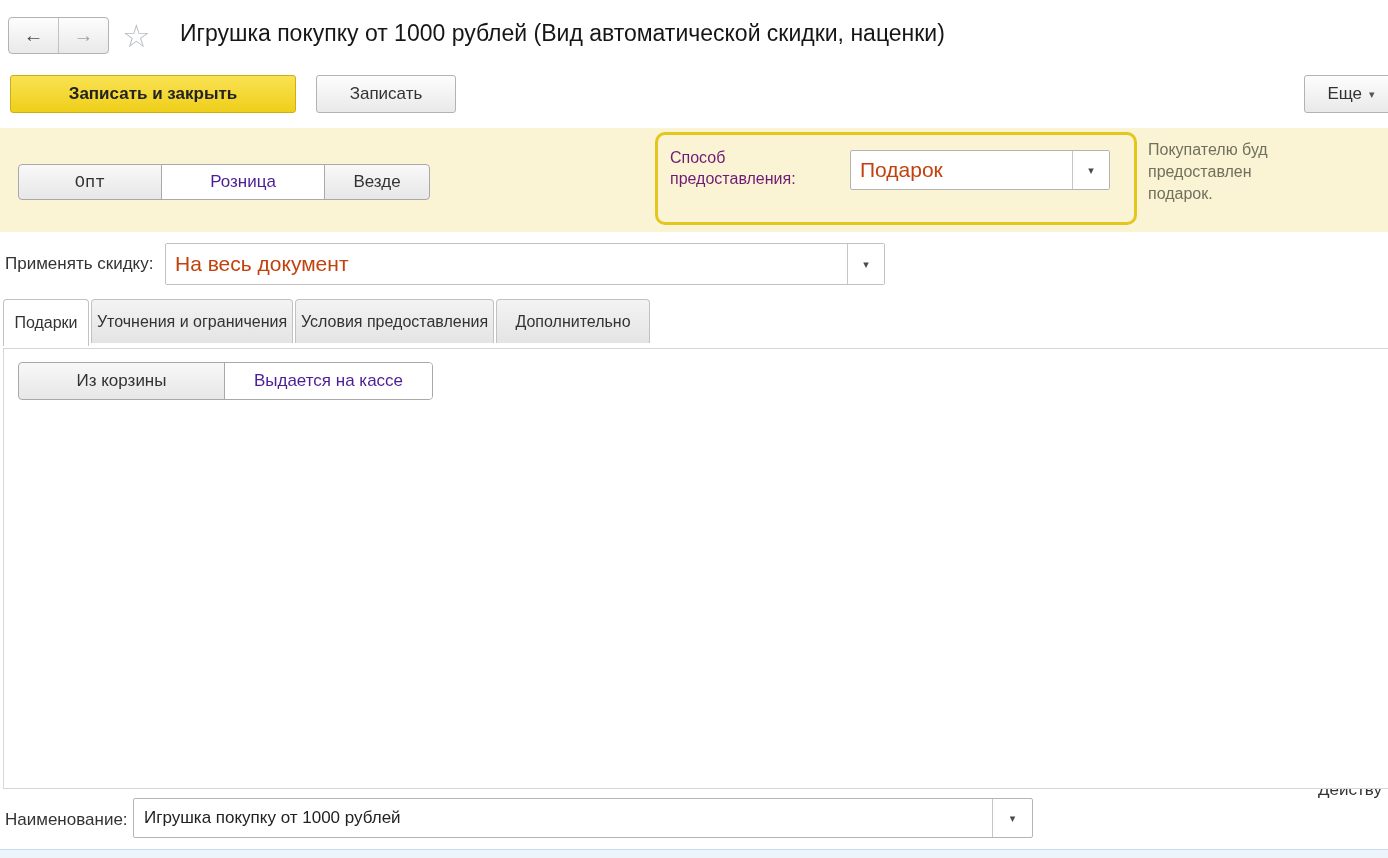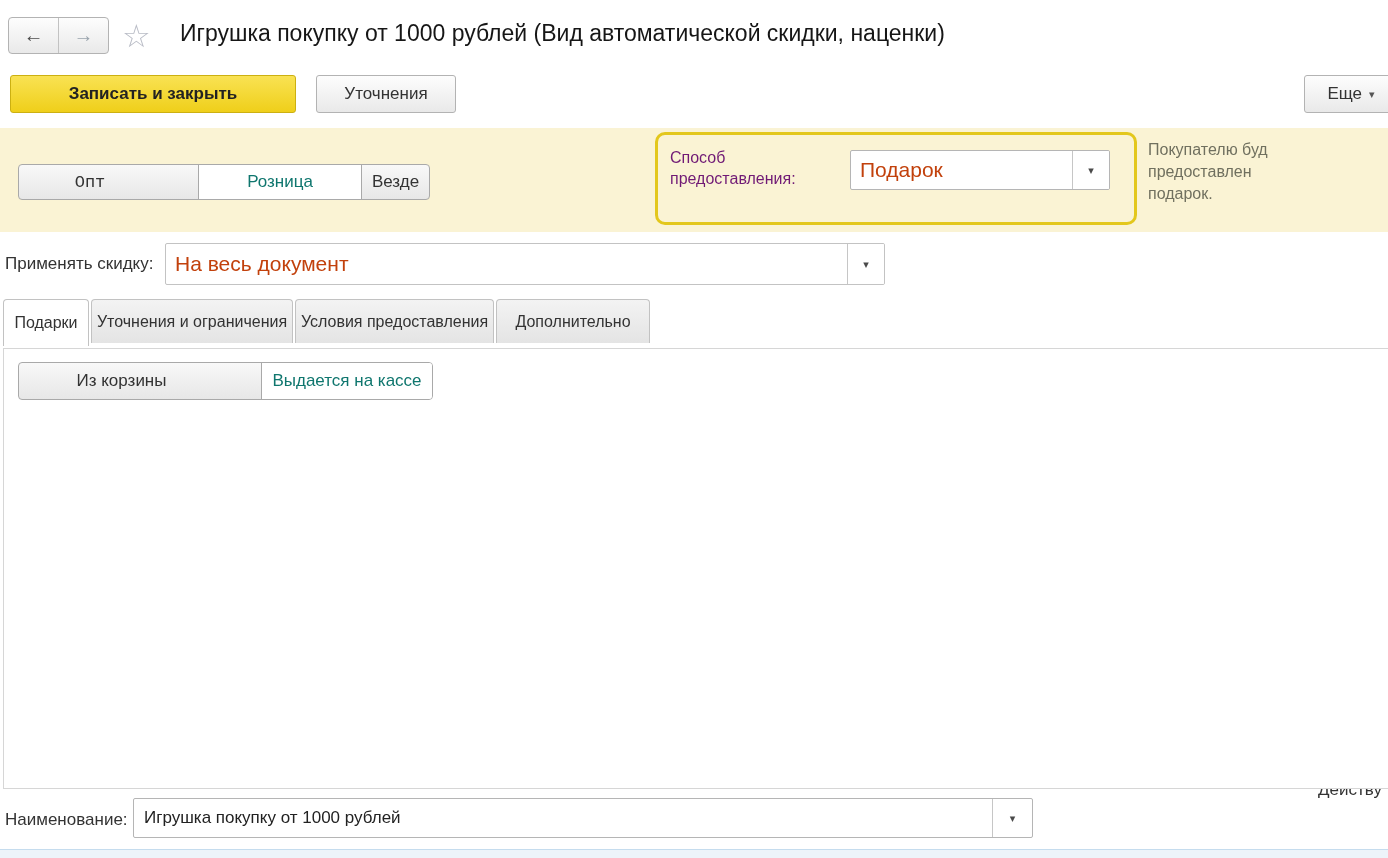--- a/index.html
+++ b/index.html
@@ -39,21 +39,21 @@
   
   .cmd-save-close{top:75px;left:10px;width:286px;height:38px;font-size:17px;}
   .cmd-save{top:75px;left:316px;width:140px;height:38px;}
   .cmd-more-top{top:75px;left:1304px;width:94px;height:38px;}
 
   
   .yellow-panel{top:128px;left:0;width:1388px;height:104px;background:#faf3d4;}
   .seggroup{display:flex;border:1px solid #a9a9a9;border-radius:4px;overflow:hidden;background:linear-gradient(#f8f8f8,#e7e7e7);}
   .seg{display:flex;align-items:center;justify-content:center;font-size:17px;color:#333;}
   .seg + .seg{border-left:1px solid #a9a9a9;}
-  .seg.sel{background:#fff;color:#0f766e;margin-left:37px;}
+  .seg.sel{background:#fff;color:#4c1d95;}
   .scope-segs{top:164px;left:18px;height:36px;width:412px;}
   .scope-segs .s1{width:142px;font-family:Liberation Mono, monospace;}
   .scope-segs .s2{width:162px;}
   .scope-segs .s3{flex:1;}
 
   .hl-group{top:132px;left:655px;width:482px;height:93px;border:3px solid #e3c71c;border-radius:10px;}
   .method-label{top:147px;left:670px;width:180px;font-size:16px;color:#701a75;line-height:21px;}
   .combo{display:flex;background:#fff;border:1px solid #b5b5b5;border-radius:2px;overflow:hidden;}
   .combo .val{flex:1;display:flex;align-items:center;padding:0 9px;font-size:21px;color:#c2410c;white-space:nowrap;overflow:hidden;}
   .combo .dd{width:36px;display:flex;align-items:center;justify-content:center;border-left:1px solid #c6c6c6;font-size:11px;color:#4a4a4a;background:#fff;}
@@ -156,21 +156,21 @@
       <span>←</span>
     </div>
   <div class="navbtn nav-fwd">
       <span>→</span>
     </div>
 </div>
 <div class="abs star">☆</div>
 <div class="abs title">Игрушка покупку от 1000 рублей (Вид автоматической скидки, наценки)</div>
 
 <div class="abs btn btn-primary cmd-save-close">Записать и закрыть</div>
-<div class="abs btn cmd-save">Уточнения</div>
+<div class="abs btn cmd-save">Записать</div>
 <div class="abs btn cmd-more-top">
   <span>Еще</span>
     <span class="caret">▾</span>
 </div>
 
 <div class="abs yellow-panel"></div>
 <div class="abs seggroup scope-segs">
   <div class="seg s1">Опт</div>
   <div class="seg s2 sel">Розница</div>
   <div class="seg s3">Везде</div>

